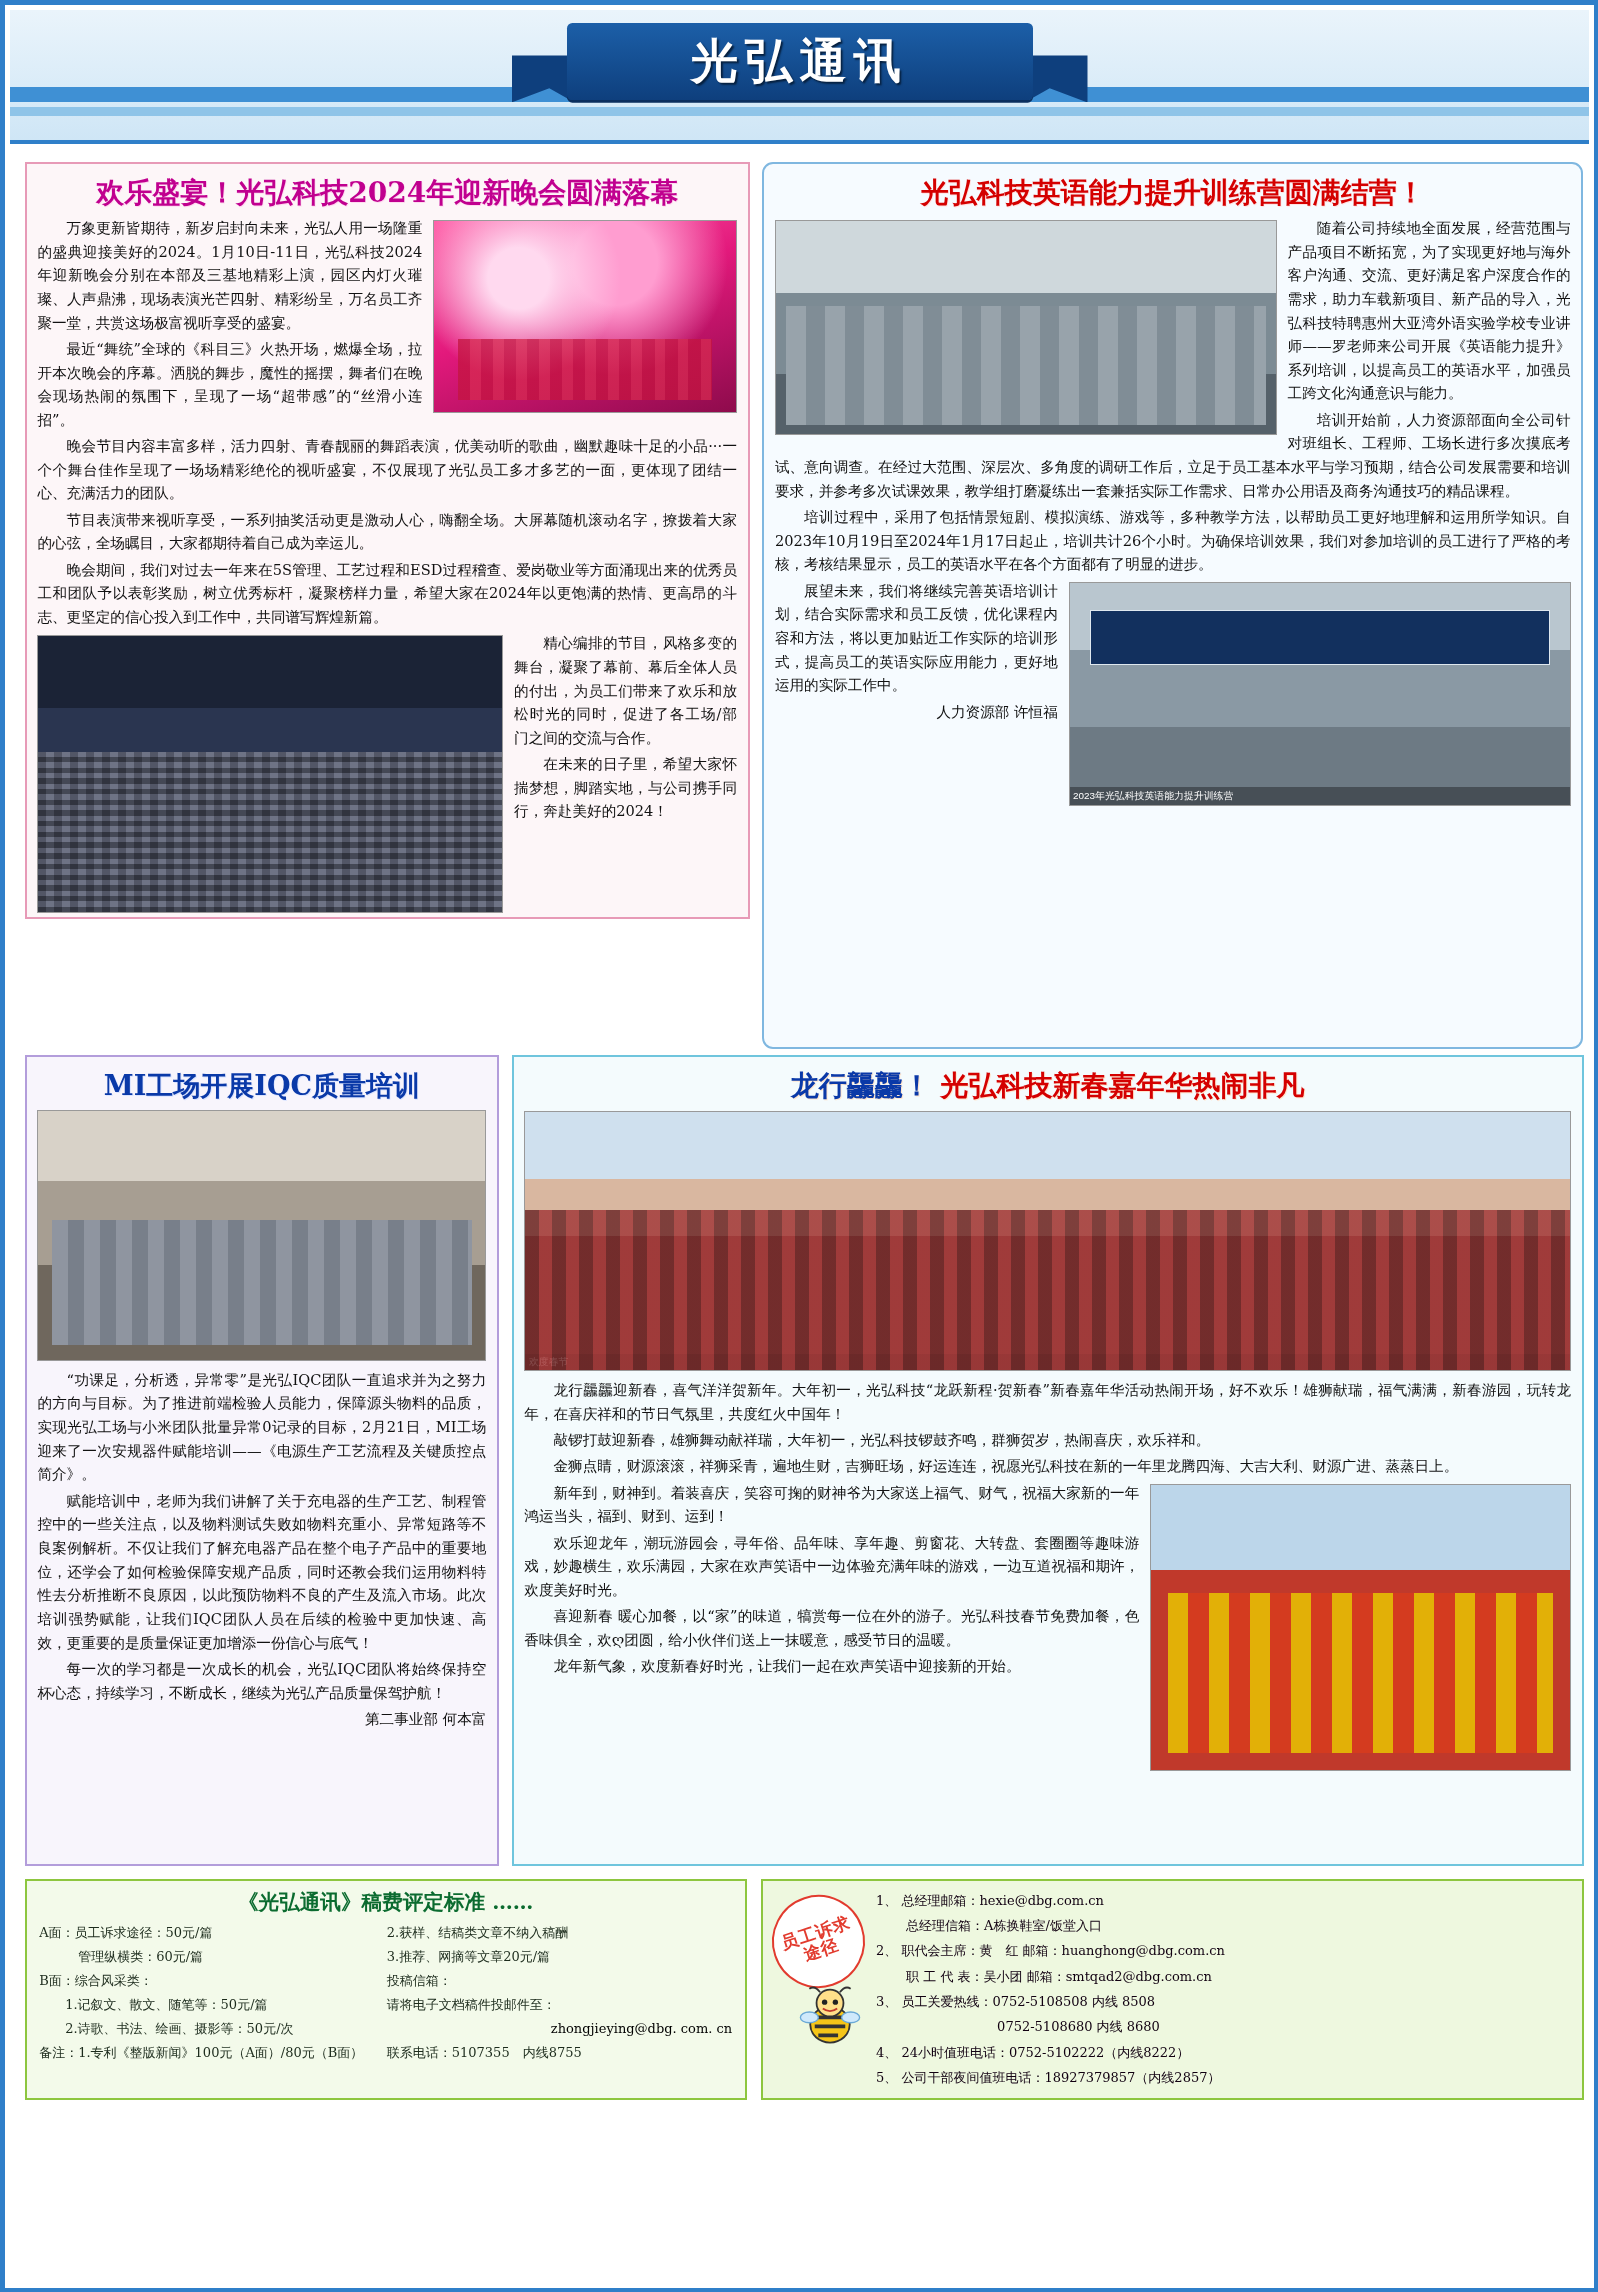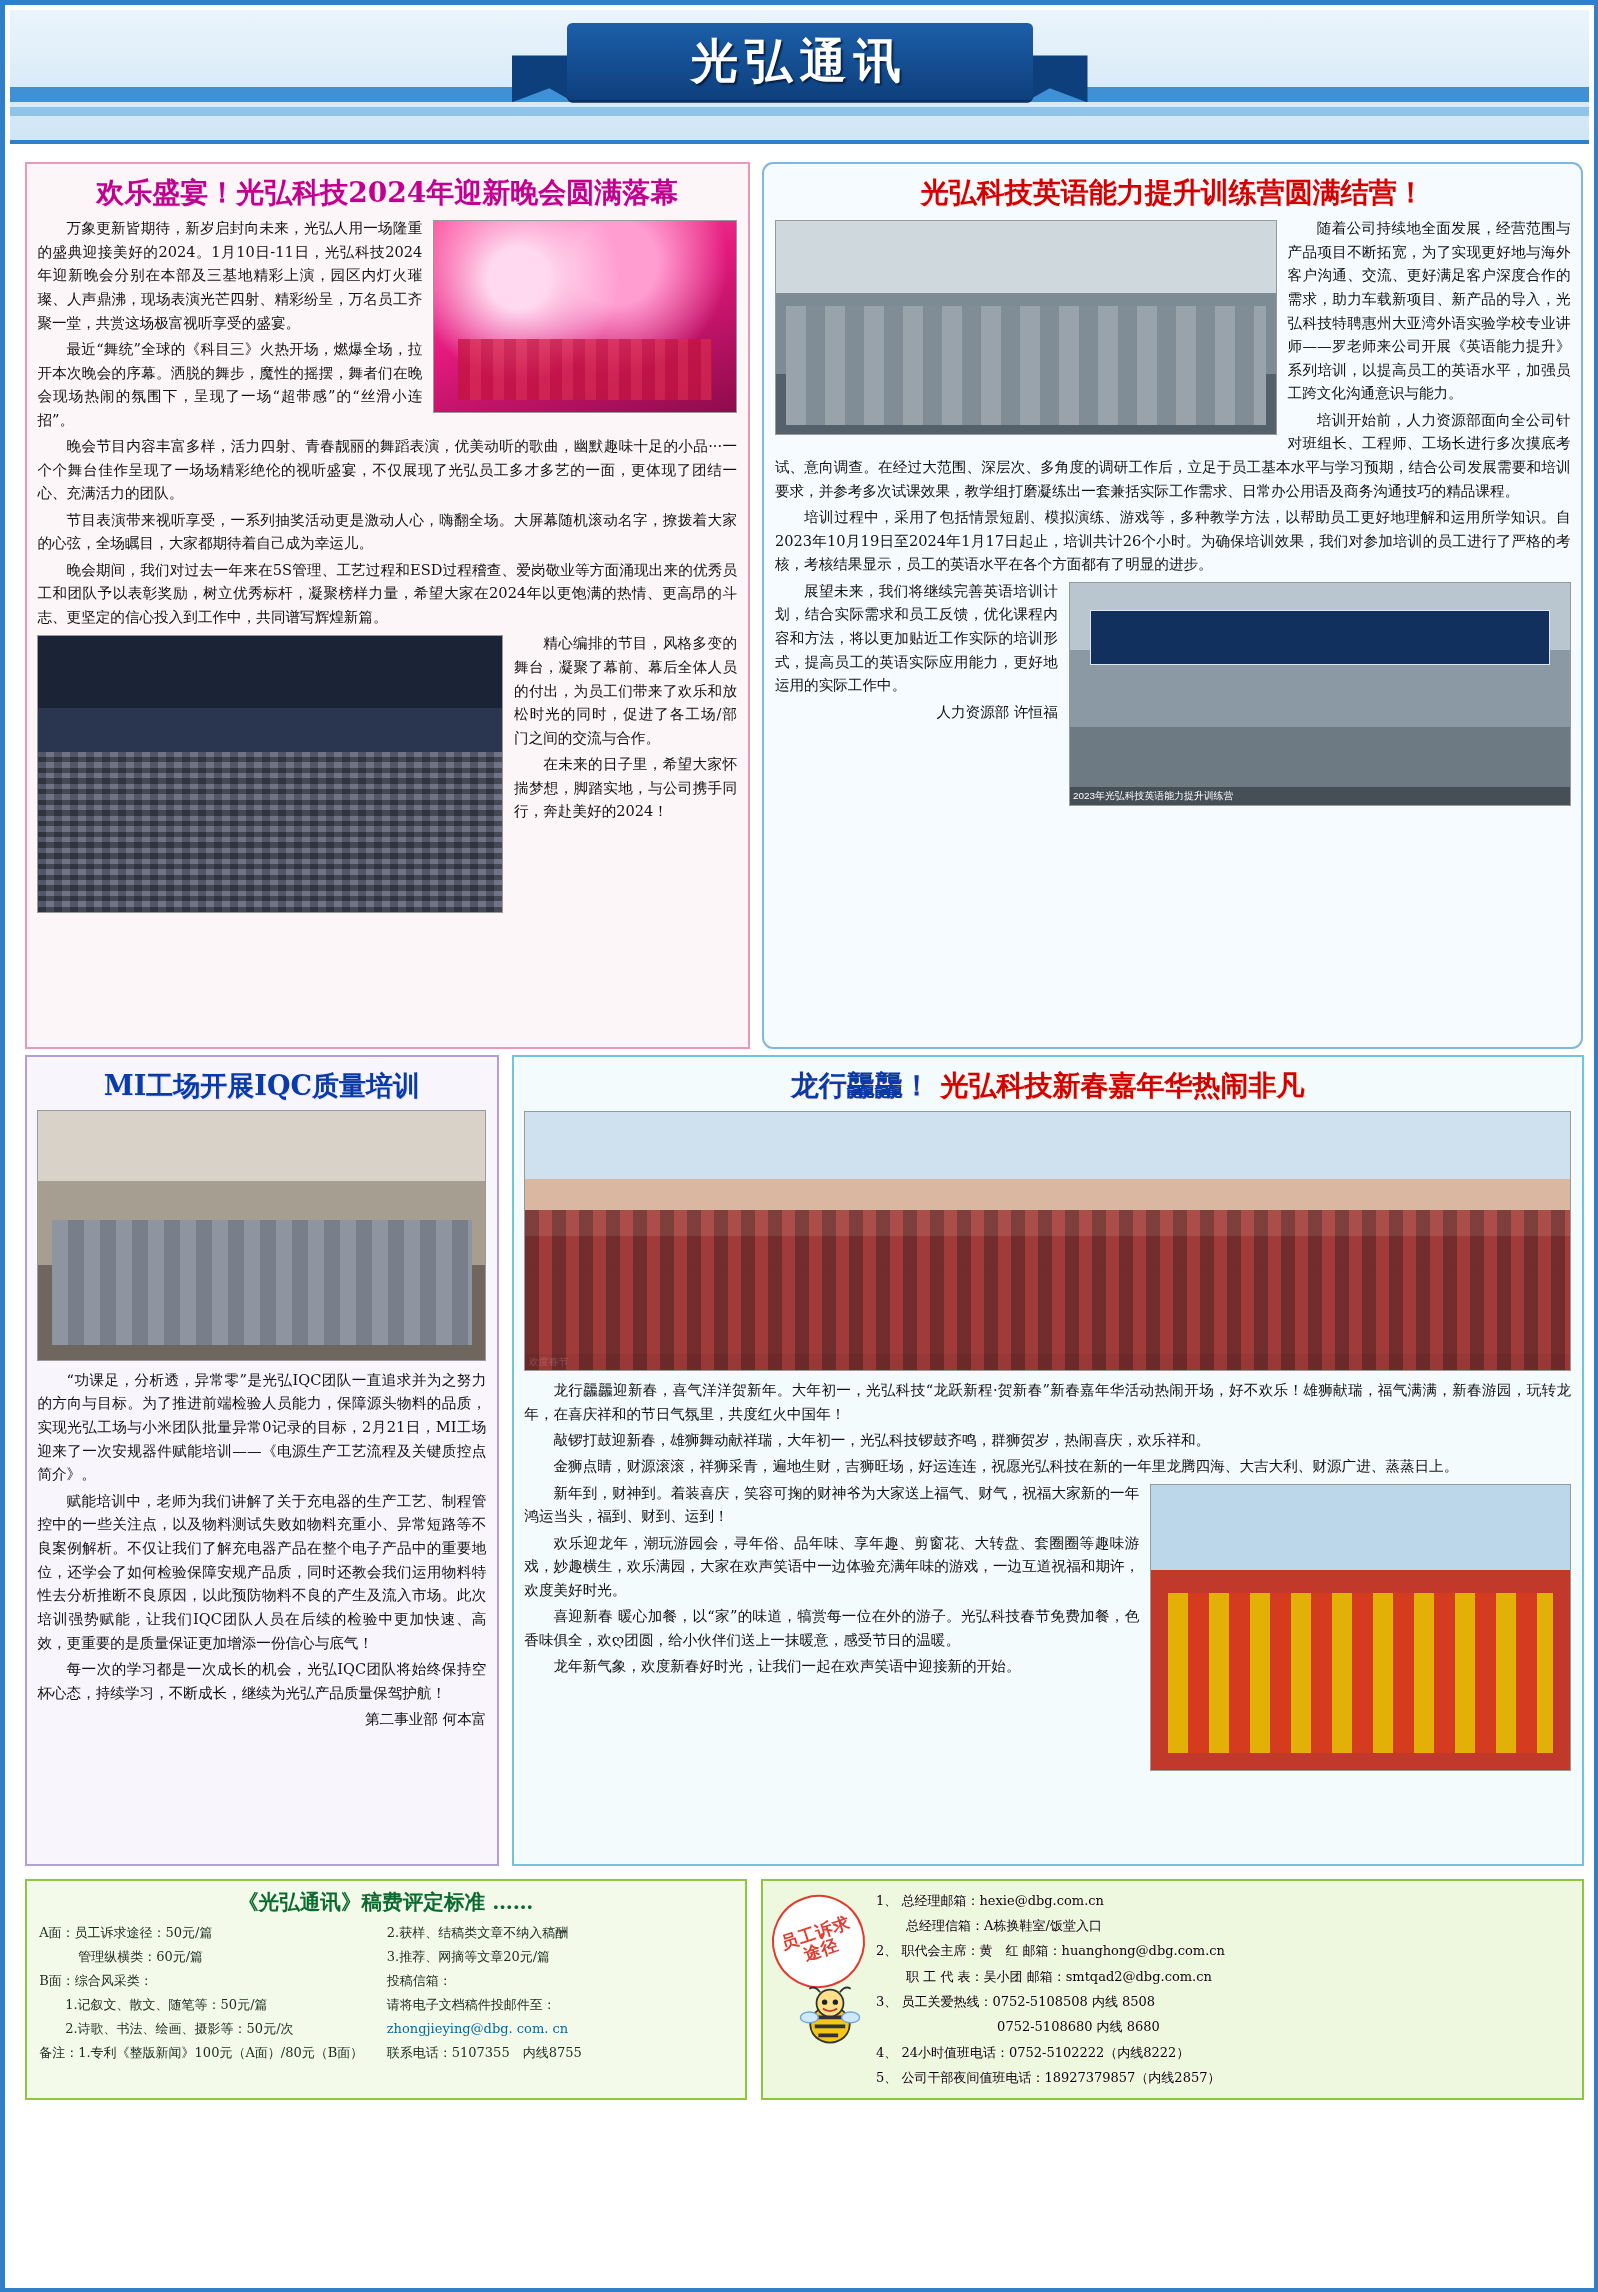--- a/index.html
+++ b/index.html
@@ -169,21 +169,21 @@
     width:722px; border:2.7px solid #8dc63f; background:#f3faea;
     padding:7.2px 12.5px 9px 12.5px; position:relative;
   }
   .box-fee .t {
     text-align:center; font-family:"DejaVu Serif", serif; font-weight:bold;
     font-size:20.6px; color:#0b6b2f; margin-bottom:5.4px;
   }
   .fee-cols { display:flex; gap:16px; font-family:"DejaVu Serif", serif; font-size:13px; line-height:1.85; color:#1c2b1c;}
   .fee-cols .c1 { width:48%; }
   .fee-cols .c2 { width:50%; }
-  .fee-mail { color:#0369a1; }
+  .fee-mail { color:#000000;text-align:right; }
   .box-appeal {
     flex:1; border:2.7px solid #8dc63f; background:#eef8df;
     padding:7.2px 9px; position:relative;
   }
   .appeal-list { font-family:"DejaVu Serif", serif; font-size:13px; line-height:1.95; color:#101; margin-left:104px;}
   .stamp {
     position:absolute; left:9px; top:14.3px; width:93px; height:93px;
     border-radius:50%;
     background:#fff;
     border:2.7px solid #e23b2e;
@@ -210,21 +210,21 @@
     <div class="ribbon-r"></div>
     <div class="banner">
       <div class="title">光弘通讯</div>
     </div>
   </div>
 
   <div class="content">
 
     <div class="row">
 
-      <div class="card pink" style="width:725px; height:887px;">
+      <div class="card pink" style="width:725px; height:757px;">
         <div class="hl hl-1">欢乐盛宴！光弘科技2024年迎新晚会圆满落幕</div>
         <div class="body-text">
           <div class="photo ph-gala figure-right" style="width:304px;height:193px;"></div>
           <p>万象更新皆期待，新岁启封向未来，光弘人用一场隆重的盛典迎接美好的2024。1月10日-11日，光弘科技2024年迎新晚会分别在本部及三基地精彩上演，园区内灯火璀璨、人声鼎沸，现场表演光芒四射、精彩纷呈，万名员工齐聚一堂，共赏这场极富视听享受的盛宴。</p>
           <p>最近“舞统”全球的《科目三》火热开场，燃爆全场，拉开本次晚会的序幕。洒脱的舞步，魔性的摇摆，舞者们在晚会现场热闹的氛围下，呈现了一场“超带感”的“丝滑小连招”。</p>
           <p>晚会节目内容丰富多样，活力四射、青春靓丽的舞蹈表演，优美动听的歌曲，幽默趣味十足的小品···一个个舞台佳作呈现了一场场精彩绝伦的视听盛宴，不仅展现了光弘员工多才多艺的一面，更体现了团结一心、充满活力的团队。</p>
           <p>节目表演带来视听享受，一系列抽奖活动更是激动人心，嗨翻全场。大屏幕随机滚动名字，撩拨着大家的心弦，全场瞩目，大家都期待着自己成为幸运儿。</p>
           <p>晚会期间，我们对过去一年来在5S管理、工艺过程和ESD过程稽查、爱岗敬业等方面涌现出来的优秀员工和团队予以表彰奖励，树立优秀标杆，凝聚榜样力量，希望大家在2024年以更饱满的热情、更高昂的斗志、更坚定的信心投入到工作中，共同谱写辉煌新篇。</p>
           <div class="photo ph-night figure-left" style="width:466px;height:278px;"></div>
           <p>精心编排的节目，风格多变的舞台，凝聚了幕前、幕后全体人员的付出，为员工们带来了欢乐和放松时光的同时，促进了各工场/部门之间的交流与合作。</p>

